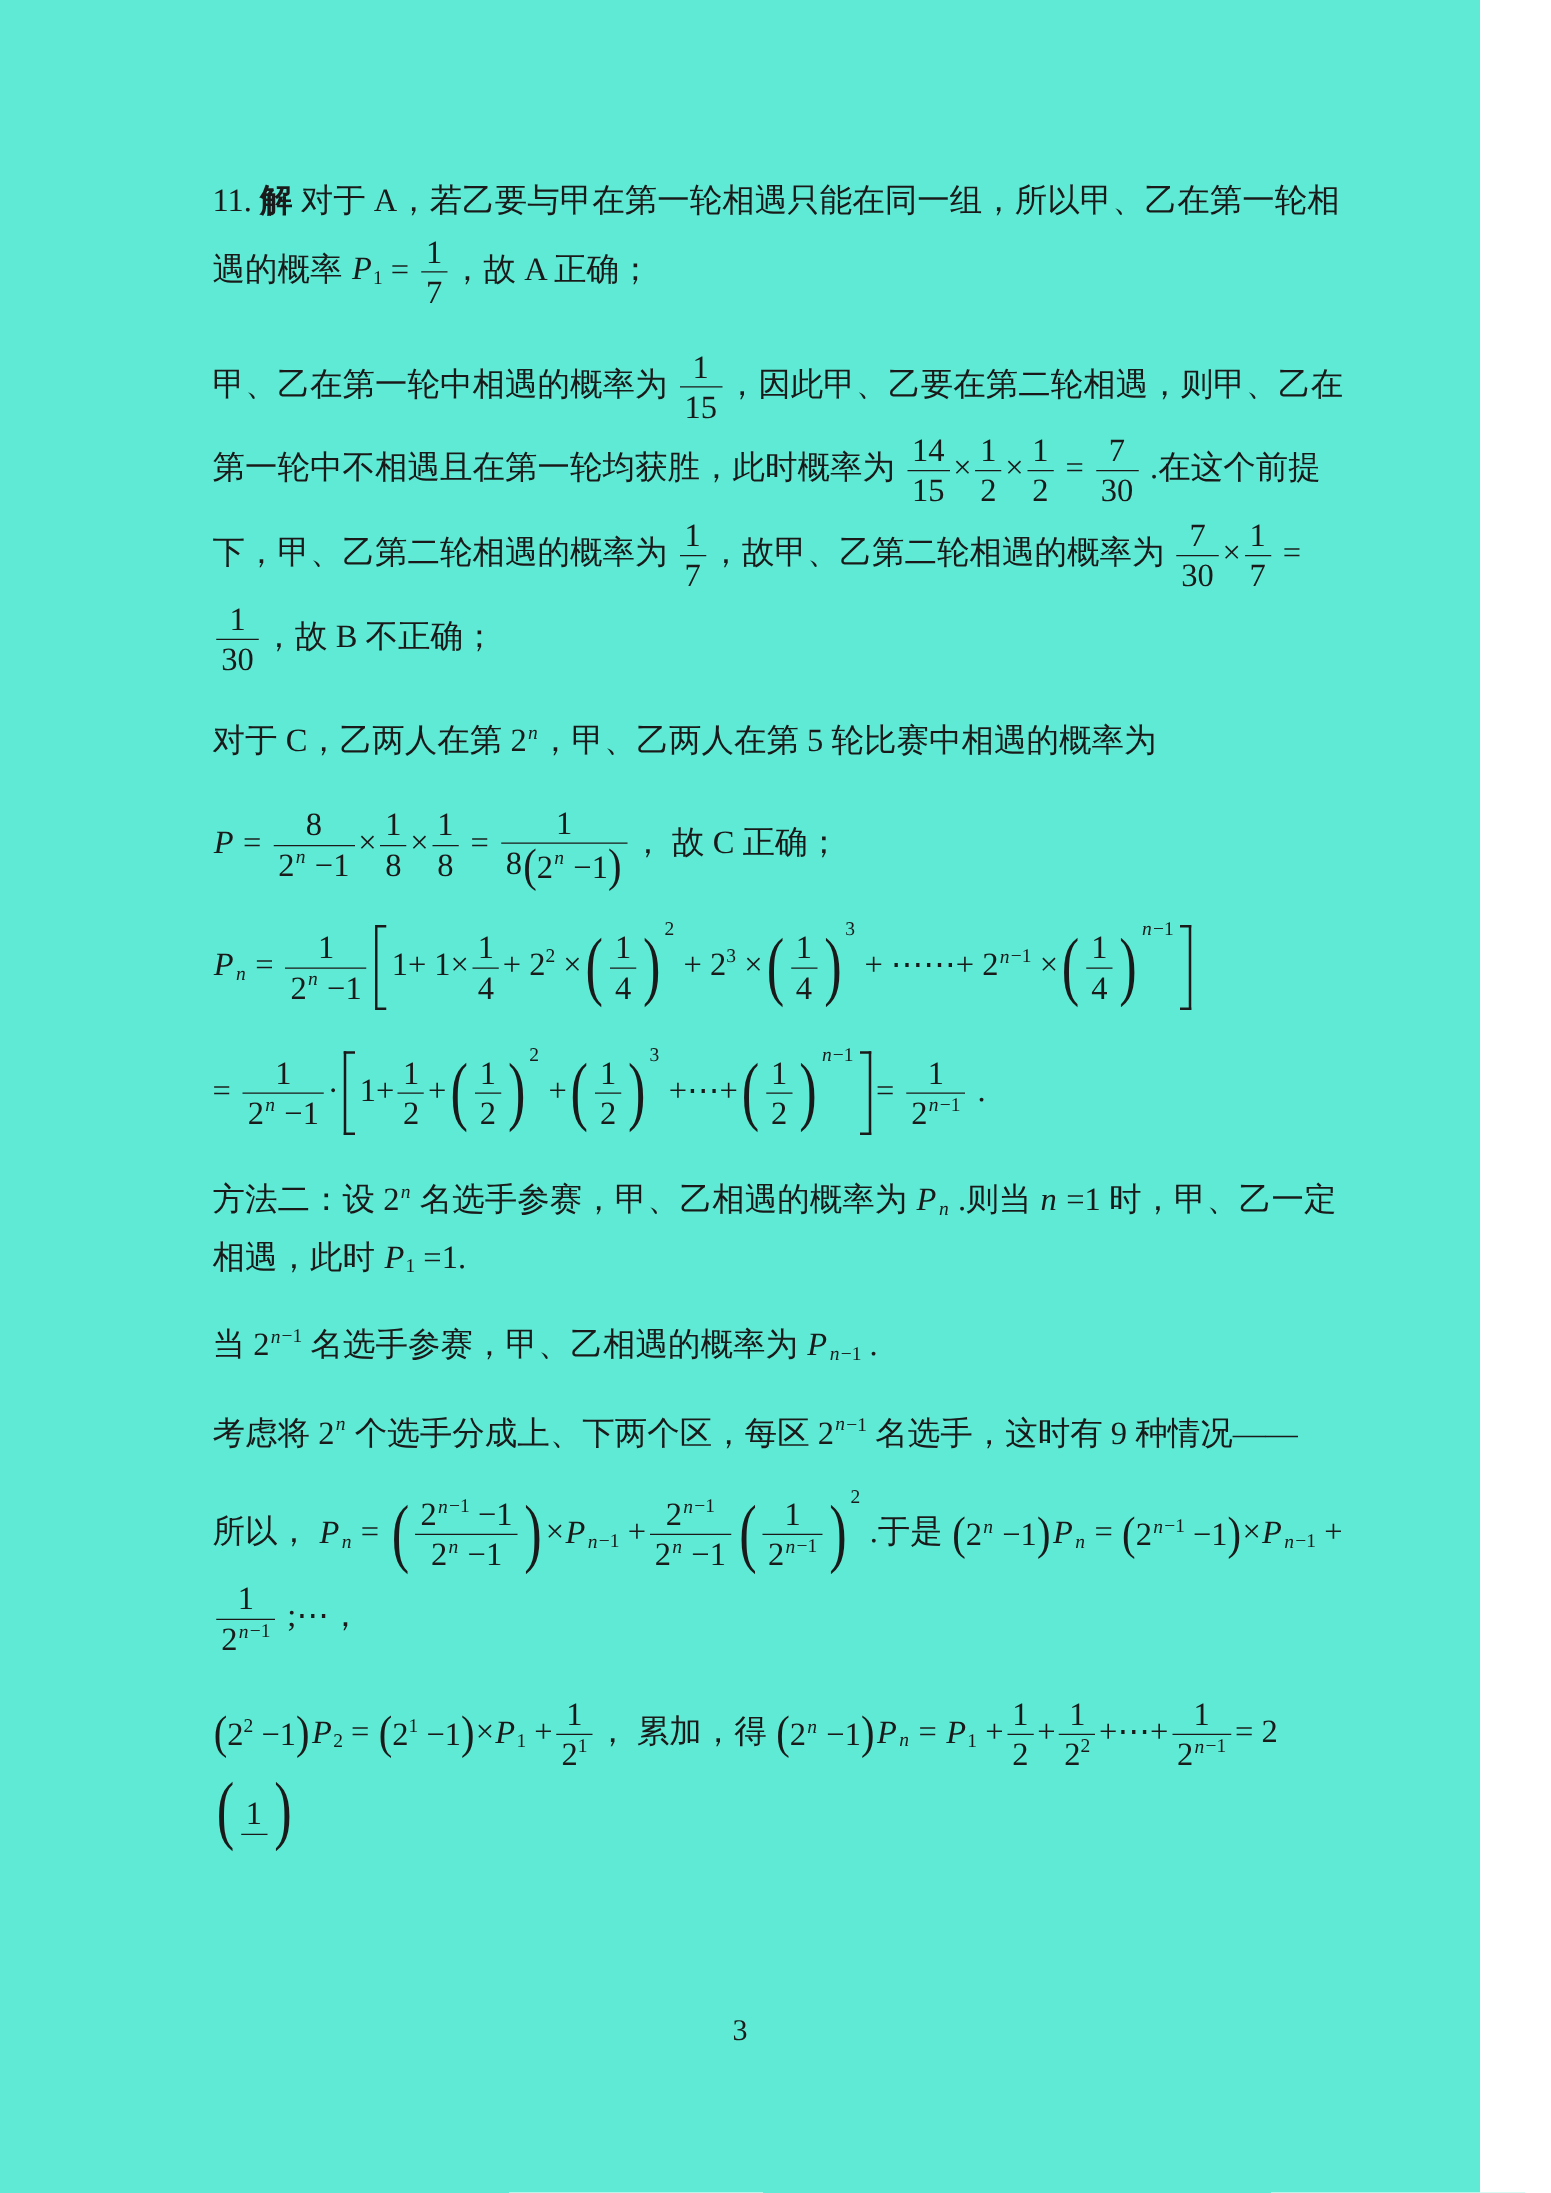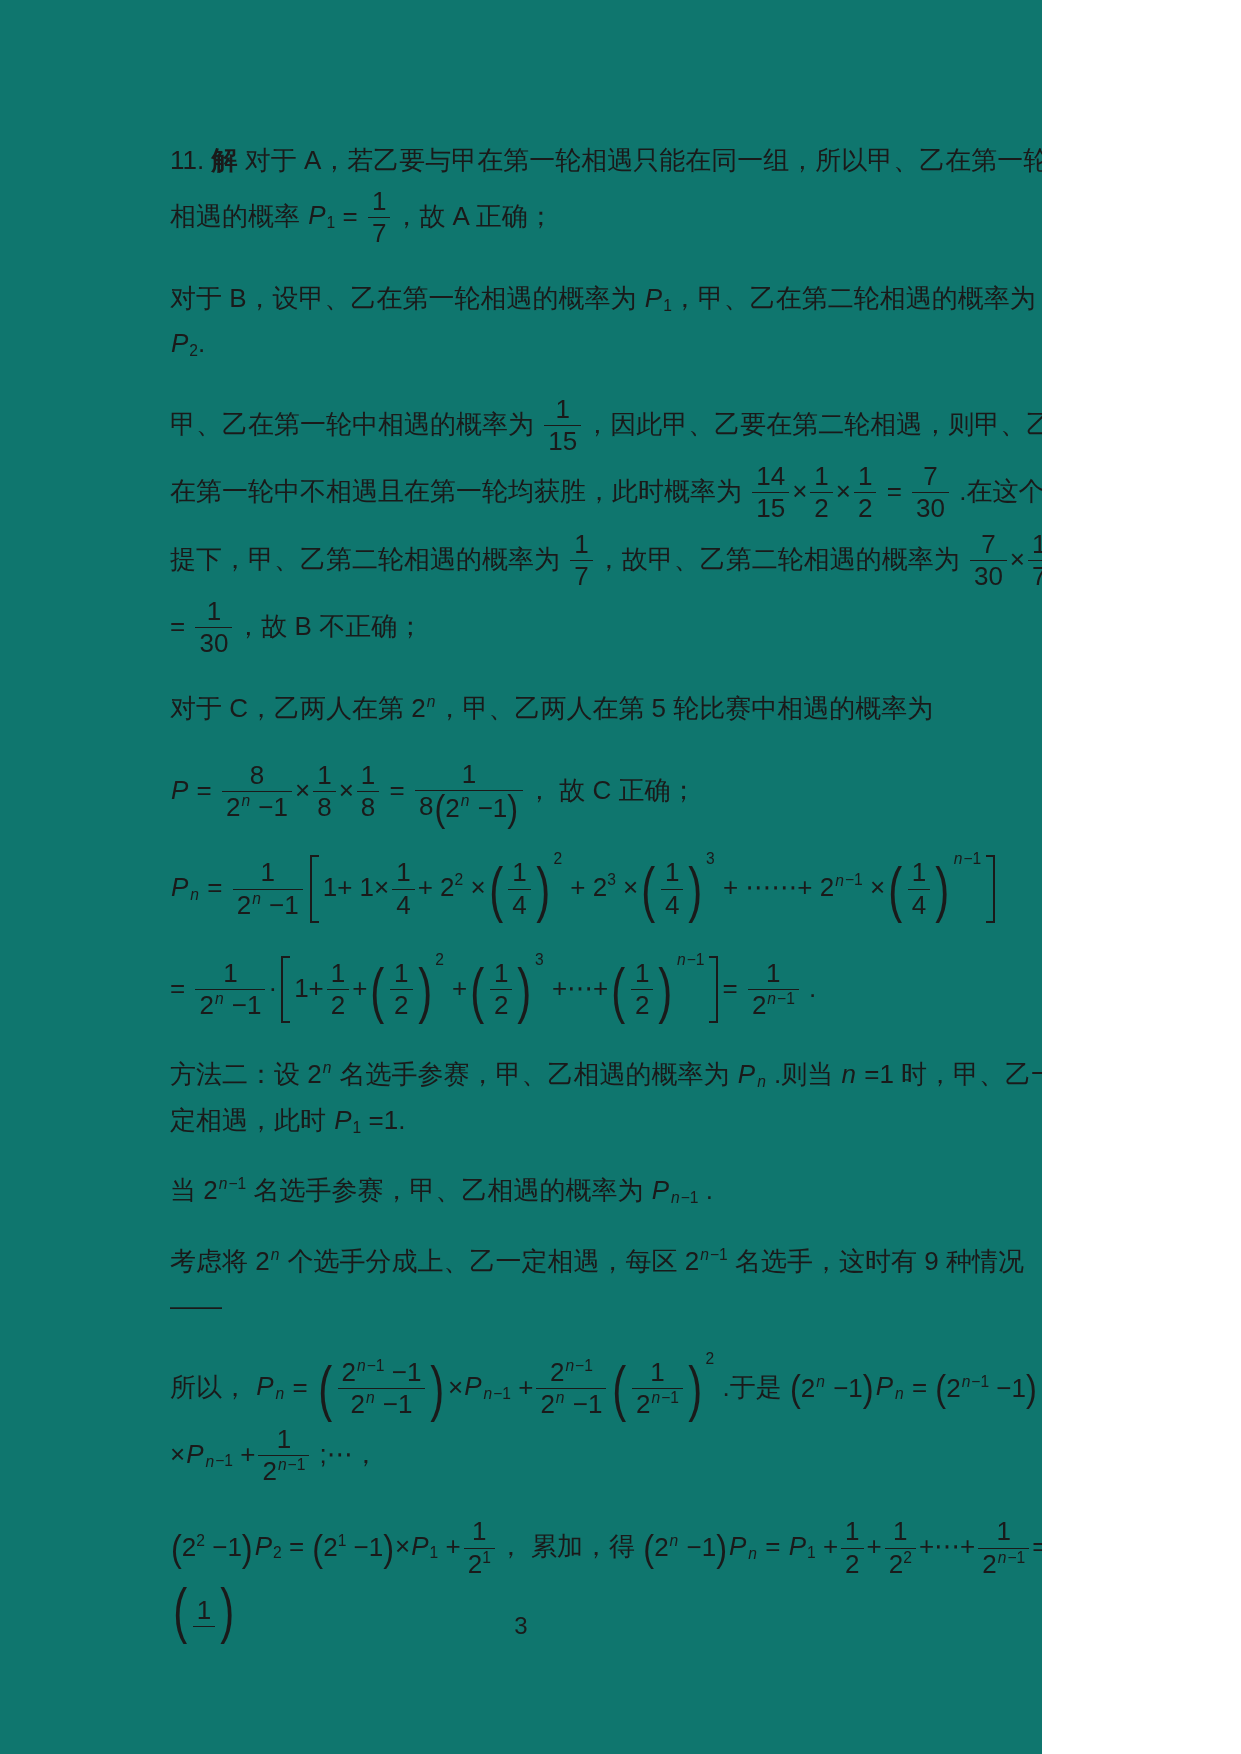--- a/index.html
+++ b/index.html
@@ -1,23 +1,23 @@
 <!DOCTYPE html>
 <html><head>
 <meta charset="utf-8">
 <style>
   * { box-sizing: border-box; }
   html, body { margin: 0; padding: 0; background: #ffffff; }
   .page {
     position: relative;
-    width: 1042px;
+    width: 1184px;
     height: 1754px;
-    background: #0f766e;
+    background: #5eead4;
     color: #1a1a1a;
-    font-family: Liberation Sans, sans-serif;
+    font-family: Liberation Serif, serif;
     overflow: hidden;
   }
   .content {
     position: absolute;
     left: 170px;
     top: 138px;
     width: 905px;
     font-size: 26px;
     line-height: 1.75;
     text-align: left;
@@ -73,21 +73,20 @@
     text-align: center;
     font-size: 24px;
   }
 </style>
 </head>
 <body>
 
 <div class="page">
   <div class="content" id="doc-content">
       <div class="para"><span class="rm">11.  </span><span class="bold">解</span><span class="rm"> 对于 A，若乙要与甲在第一轮相遇只能在同一组，所以甲、乙在第一轮相遇的概率 </span><span class="var">P</span><sub><span class="rm">1</span></sub><span class="rm"> = </span><span class="frac"><span class="num"><span class="rm">1</span></span><span class="den"><span class="rm">7</span></span></span><span class="rm">，故 A 正确；</span></div>
-      <div class="para"><span class="rm">对于 B，设甲、乙在第一轮相遇的概率为 </span><span class="var">P</span><sub><span class="rm">1</span></sub><span class="rm">，甲、乙在第二轮相遇的概率为 </span><span class="var">P</span><sub><span class="rm">2</span></sub><span class="rm">.</span></div>
       <div class="para"><span class="rm">甲、乙在第一轮中相遇的概率为 </span><span class="frac"><span class="num"><span class="rm">1</span></span><span class="den"><span class="rm">15</span></span></span><span class="rm">，因此甲、乙要在第二轮相遇，则甲、乙在第一轮中不相遇且在第一轮均获胜，此时概率为 </span><span class="frac"><span class="num"><span class="rm">14</span></span><span class="den"><span class="rm">15</span></span></span><span class="rm">×</span><span class="frac"><span class="num"><span class="rm">1</span></span><span class="den"><span class="rm">2</span></span></span><span class="rm">×</span><span class="frac"><span class="num"><span class="rm">1</span></span><span class="den"><span class="rm">2</span></span></span><span class="rm"> = </span><span class="frac"><span class="num"><span class="rm">7</span></span><span class="den"><span class="rm">30</span></span></span><span class="rm"> .在这个前提下，甲、乙第二轮相遇的概率为 </span><span class="frac"><span class="num"><span class="rm">1</span></span><span class="den"><span class="rm">7</span></span></span><span class="rm">，故甲、乙第二轮相遇的概率为 </span><span class="frac"><span class="num"><span class="rm">7</span></span><span class="den"><span class="rm">30</span></span></span><span class="rm">×</span><span class="frac"><span class="num"><span class="rm">1</span></span><span class="den"><span class="rm">7</span></span></span><span class="rm"> = </span><span class="frac"><span class="num"><span class="rm">1</span></span><span class="den"><span class="rm">30</span></span></span><span class="rm">，故 B 不正确；</span></div>
       <div class="para"><span class="rm">对于 C，乙两人在第 </span><span class="rm">2</span><sup><span class="var">n</span></sup><span class="rm">，甲、乙两人在第 5 轮比赛中相遇的概率为</span></div>
       <div class="para"><span class="var">P</span><span class="rm"> = </span><span class="frac"><span class="num"><span class="rm">8</span></span><span class="den"><span class="rm">2</span><sup><span class="var">n</span></sup><span class="rm"> −1</span></span></span><span class="rm">×</span><span class="frac"><span class="num"><span class="rm">1</span></span><span class="den"><span class="rm">8</span></span></span><span class="rm">×</span><span class="frac"><span class="num"><span class="rm">1</span></span><span class="den"><span class="rm">8</span></span></span><span class="rm"> = </span><span class="frac"><span class="num"><span class="rm">1</span></span><span class="den"><span class="rm">8</span><span class="pgroup">
               <span class="paren n">(</span>
               <span class="pinner"><span class="rm">2</span><sup><span class="var">n</span></sup><span class="rm"> −1</span></span>
               <span class="paren n">)</span>
             </span></span></span><span class="rm">，  故 C 正确；</span></div>
       <div class="para"><span class="var">P</span><sub><span class="var">n</span></sub><span class="rm"> = </span><span class="frac"><span class="num"><span class="rm">1</span></span><span class="den"><span class="rm">2</span><sup><span class="var">n</span></sup><span class="rm"> −1</span></span></span><span class="brgroup">
           <span class="sbrack left"></span>
           <span class="pinner"><span class="rm">1+ 1×</span><span class="frac"><span class="num"><span class="rm">1</span></span><span class="den"><span class="rm">4</span></span></span><span class="rm">+ 2</span><sup><span class="rm">2</span></sup><span class="rm"> ×</span><span class="pgroup">
@@ -123,21 +122,21 @@
             </span><span class="rm"> +⋯+</span><span class="pgroup">
               <span class="paren tall">(</span>
               <span class="pinner"><span class="frac"><span class="num"><span class="rm">1</span></span><span class="den"><span class="rm">2</span></span></span></span>
               <span class="paren tall">)</span>
               <sup class="gsup"><span class="var">n</span><span class="rm">−1</span></sup>
             </span></span>
           <span class="sbrack right"></span>
         </span><span class="rm">= </span><span class="frac"><span class="num"><span class="rm">1</span></span><span class="den"><span class="rm">2</span><sup><span class="var">n</span><span class="rm">−1</span></sup></span></span><span class="rm"> .</span></div>
       <div class="para"><span class="rm">方法二：设 </span><span class="rm">2</span><sup><span class="var">n</span></sup><span class="rm"> 名选手参赛，甲、乙相遇的概率为 </span><span class="var">P</span><sub><span class="var">n</span></sub><span class="rm"> .则当 </span><span class="var">n</span><span class="rm"> =1 时，甲、乙一定相遇，此时 </span><span class="var">P</span><sub><span class="rm">1</span></sub><span class="rm"> =1.</span></div>
       <div class="para"><span class="rm">当 </span><span class="rm">2</span><sup><span class="var">n</span><span class="rm">−1</span></sup><span class="rm"> 名选手参赛，甲、乙相遇的概率为 </span><span class="var">P</span><sub><span class="var">n</span><span class="rm">−1</span></sub><span class="rm"> .</span></div>
-      <div class="para"><span class="rm">考虑将 </span><span class="rm">2</span><sup><span class="var">n</span></sup><span class="rm"> 个选手分成上、乙一定相遇，每区 </span><span class="rm">2</span><sup><span class="var">n</span><span class="rm">−1</span></sup><span class="rm"> 名选手，这时有 9 种情况——</span></div>
+      <div class="para"><span class="rm">考虑将 </span><span class="rm">2</span><sup><span class="var">n</span></sup><span class="rm"> 个选手分成上、下两个区，每区 </span><span class="rm">2</span><sup><span class="var">n</span><span class="rm">−1</span></sup><span class="rm"> 名选手，这时有 9 种情况——</span></div>
       <div class="para"><span class="rm">所以， </span><span class="var">P</span><sub><span class="var">n</span></sub><span class="rm"> = </span><span class="pgroup">
           <span class="paren tall">(</span>
           <span class="pinner"><span class="frac"><span class="num"><span class="rm">2</span><sup><span class="var">n</span><span class="rm">−1</span></sup><span class="rm"> −1</span></span><span class="den"><span class="rm">2</span><sup><span class="var">n</span></sup><span class="rm"> −1</span></span></span></span>
           <span class="paren tall">)</span>
         </span><span class="rm">×</span><span class="var">P</span><sub><span class="var">n</span><span class="rm">−1</span></sub><span class="rm"> +</span><span class="frac"><span class="num"><span class="rm">2</span><sup><span class="var">n</span><span class="rm">−1</span></sup></span><span class="den"><span class="rm">2</span><sup><span class="var">n</span></sup><span class="rm"> −1</span></span></span><span class="pgroup">
           <span class="paren tall">(</span>
           <span class="pinner"><span class="frac"><span class="num"><span class="rm">1</span></span><span class="den"><span class="rm">2</span><sup><span class="var">n</span><span class="rm">−1</span></sup></span></span></span>
           <span class="paren tall">)</span>
           <sup class="gsup"><span class="rm">2</span></sup>
         </span><span class="rm"> .于是 </span><span class="pgroup">

